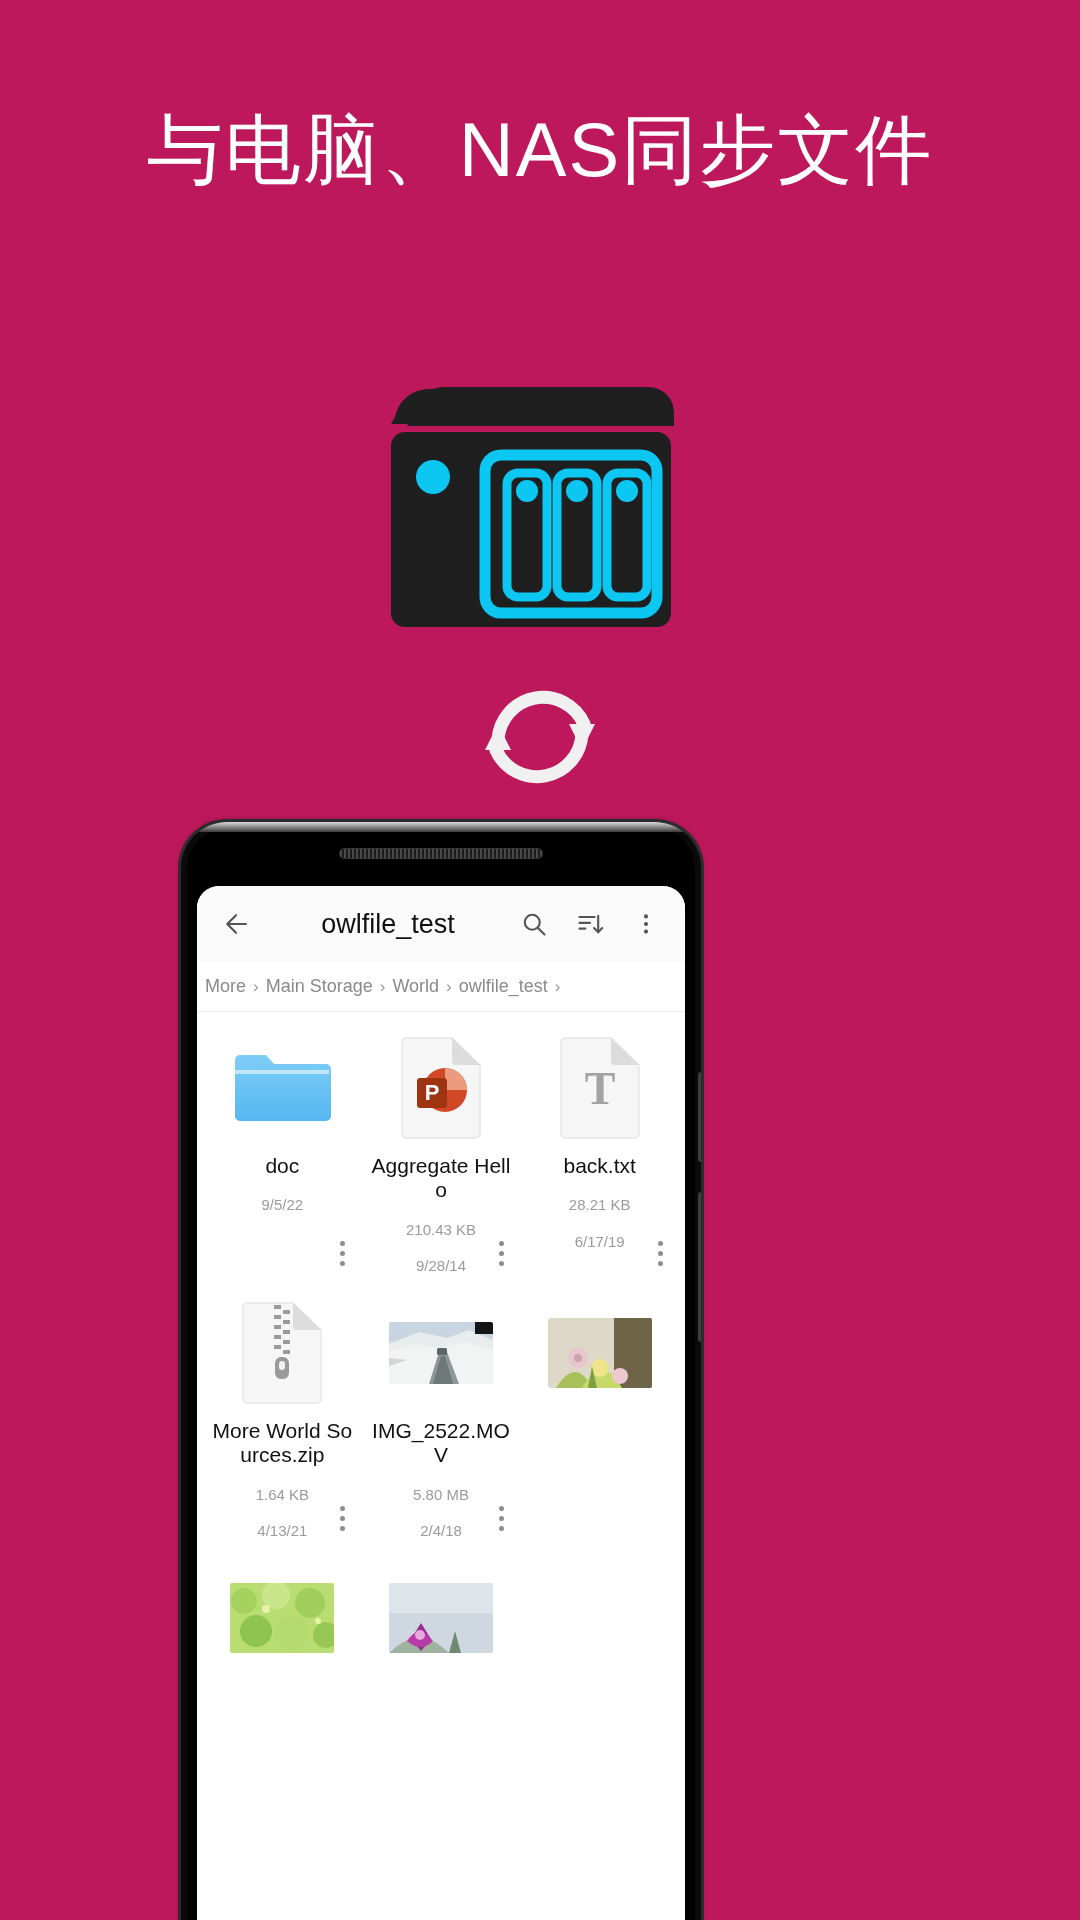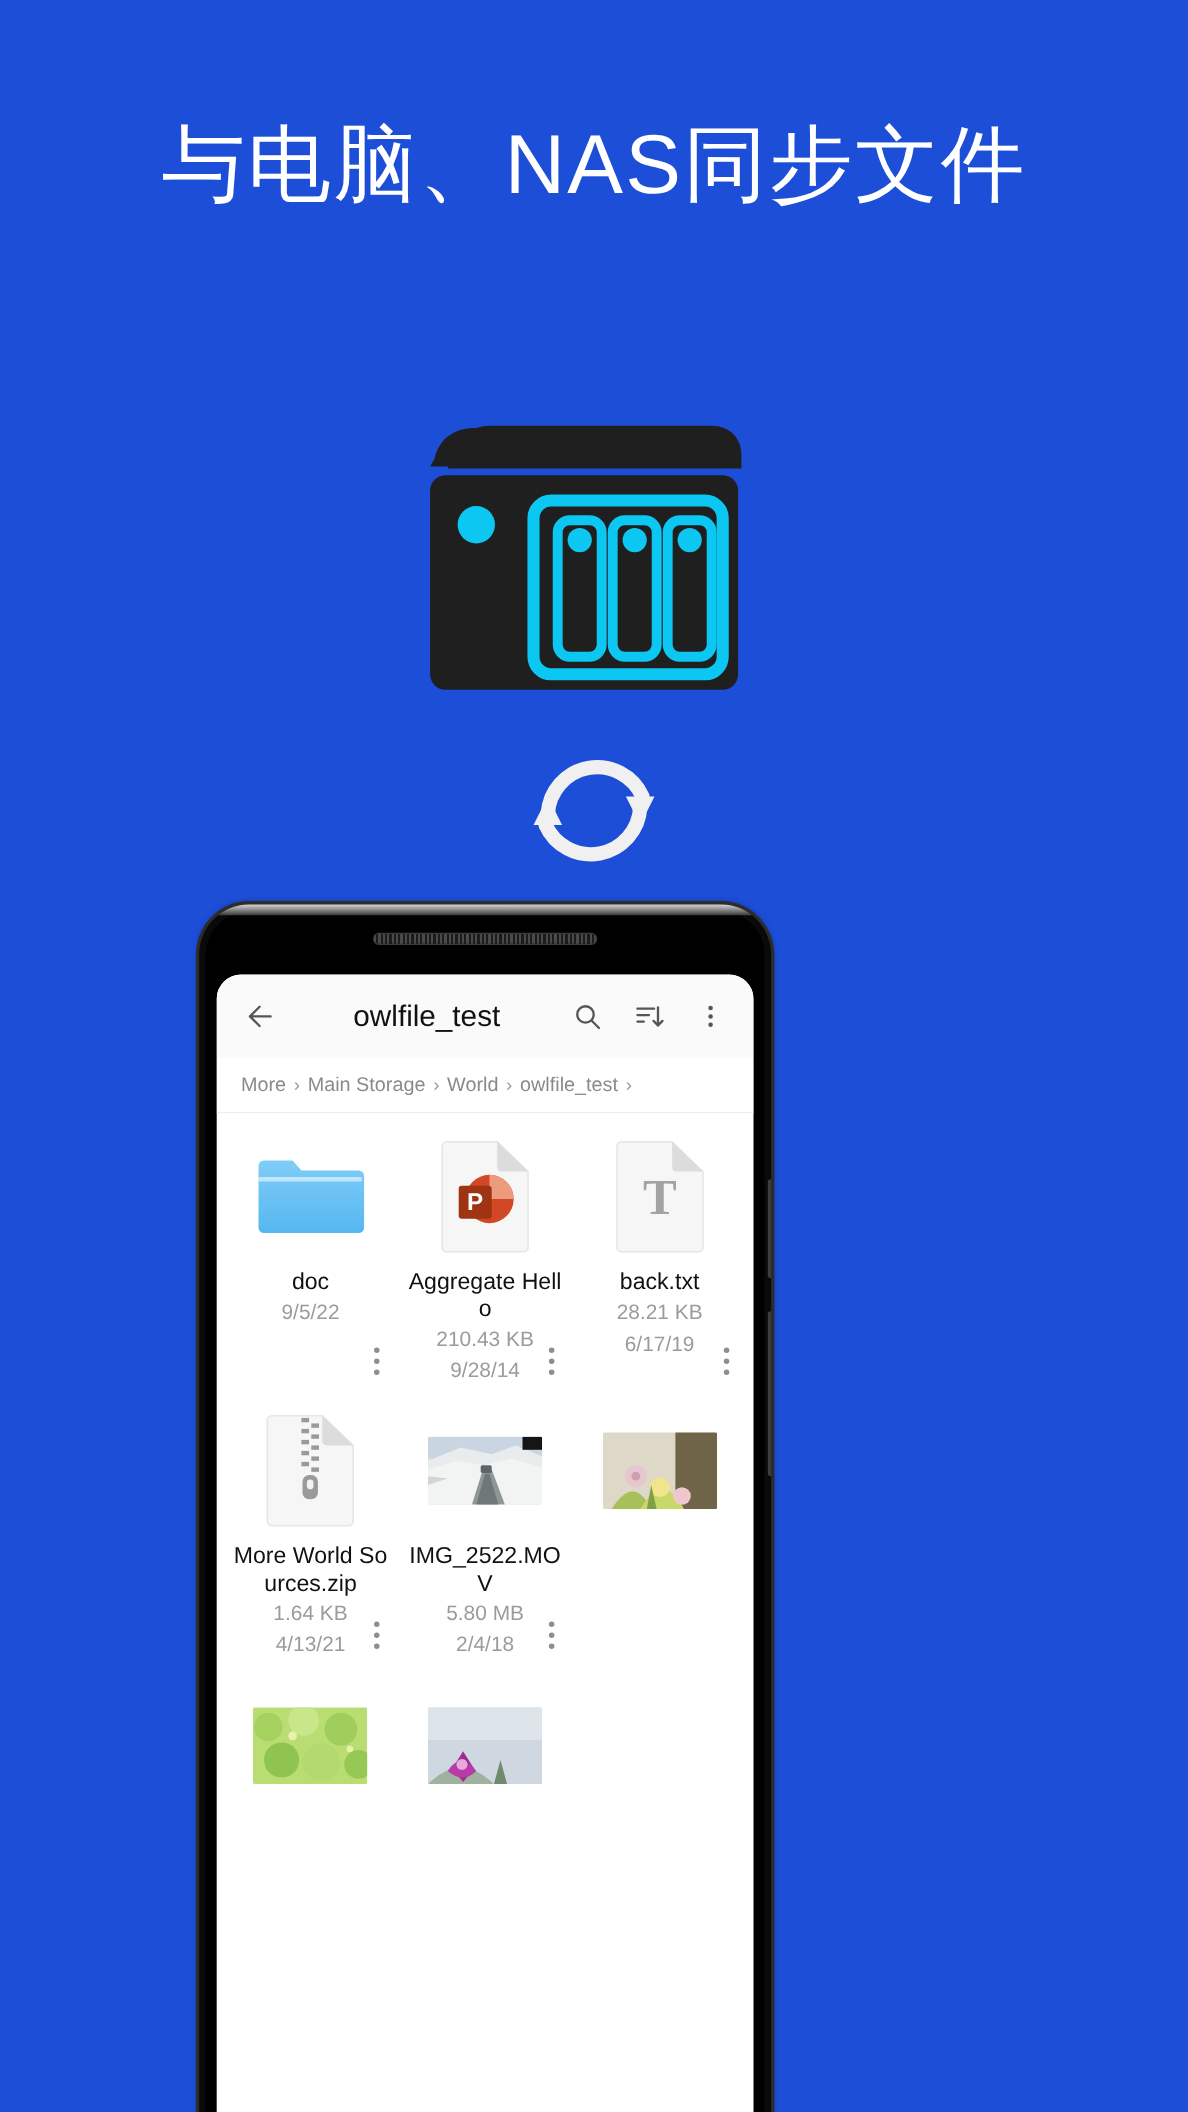--- a/index.html
+++ b/index.html
@@ -4,21 +4,21 @@
 <style>
   * { box-sizing: border-box; margin: 0; padding: 0; }
   html, body {
     width: 1080px; height: 1920px;
     overflow: hidden;
     font-family: "Liberation Sans", "DejaVu Sans", sans-serif;
   }
   #page {
     position: relative;
     width: 1080px; height: 1920px;
-    background: #1d4ed8;
+    background: #be185d;
     overflow: hidden;
   }
 
   
   .headline {
     position: absolute;
     top: 104px; left: 0; right: 0;
     text-align: center;
     color: #ffffff;
     font-size: 76px;
@@ -125,21 +125,21 @@
     font-weight: 400;
     padding-left: 6px;
   }
   .appbar .actions { display: flex; align-items: center; gap: 10px; flex: 0 0 auto; }
 
   
   .breadcrumb {
     height: 50px;
     display: flex;
     align-items: center;
-    padding: 0 22px;
+    padding: 0 8px;
     gap: 7px;
     font-size: 18px;
     color: #8a8a8a;
     background: #fff;
     border-bottom: 1px solid #ececec;
     white-space: nowrap;
     overflow: hidden;
   }
   .breadcrumb .sep { color: #9a9a9a; font-size: 17px; }
 
@@ -170,25 +170,25 @@
   }
   .fname {
     font-size: 21px;
     color: #111;
     text-align: center;
     line-height: 1.16;
     word-break: break-all;
     max-width: 150px;
   }
   .fmeta {
-    font-size: 19px;
+    font-size: 15px;
     color: #9b9b9b;
     text-align: center;
     line-height: 1.28;
-    margin-top: 4px;
+    margin-top: 17px;
   }
   .kebab {
     position: absolute;
     right: 6px;
     bottom: 16px;
     width: 26px; height: 32px;
     display: flex; flex-direction: column;
     align-items: center; justify-content: center;
     gap: 5px;
   }

